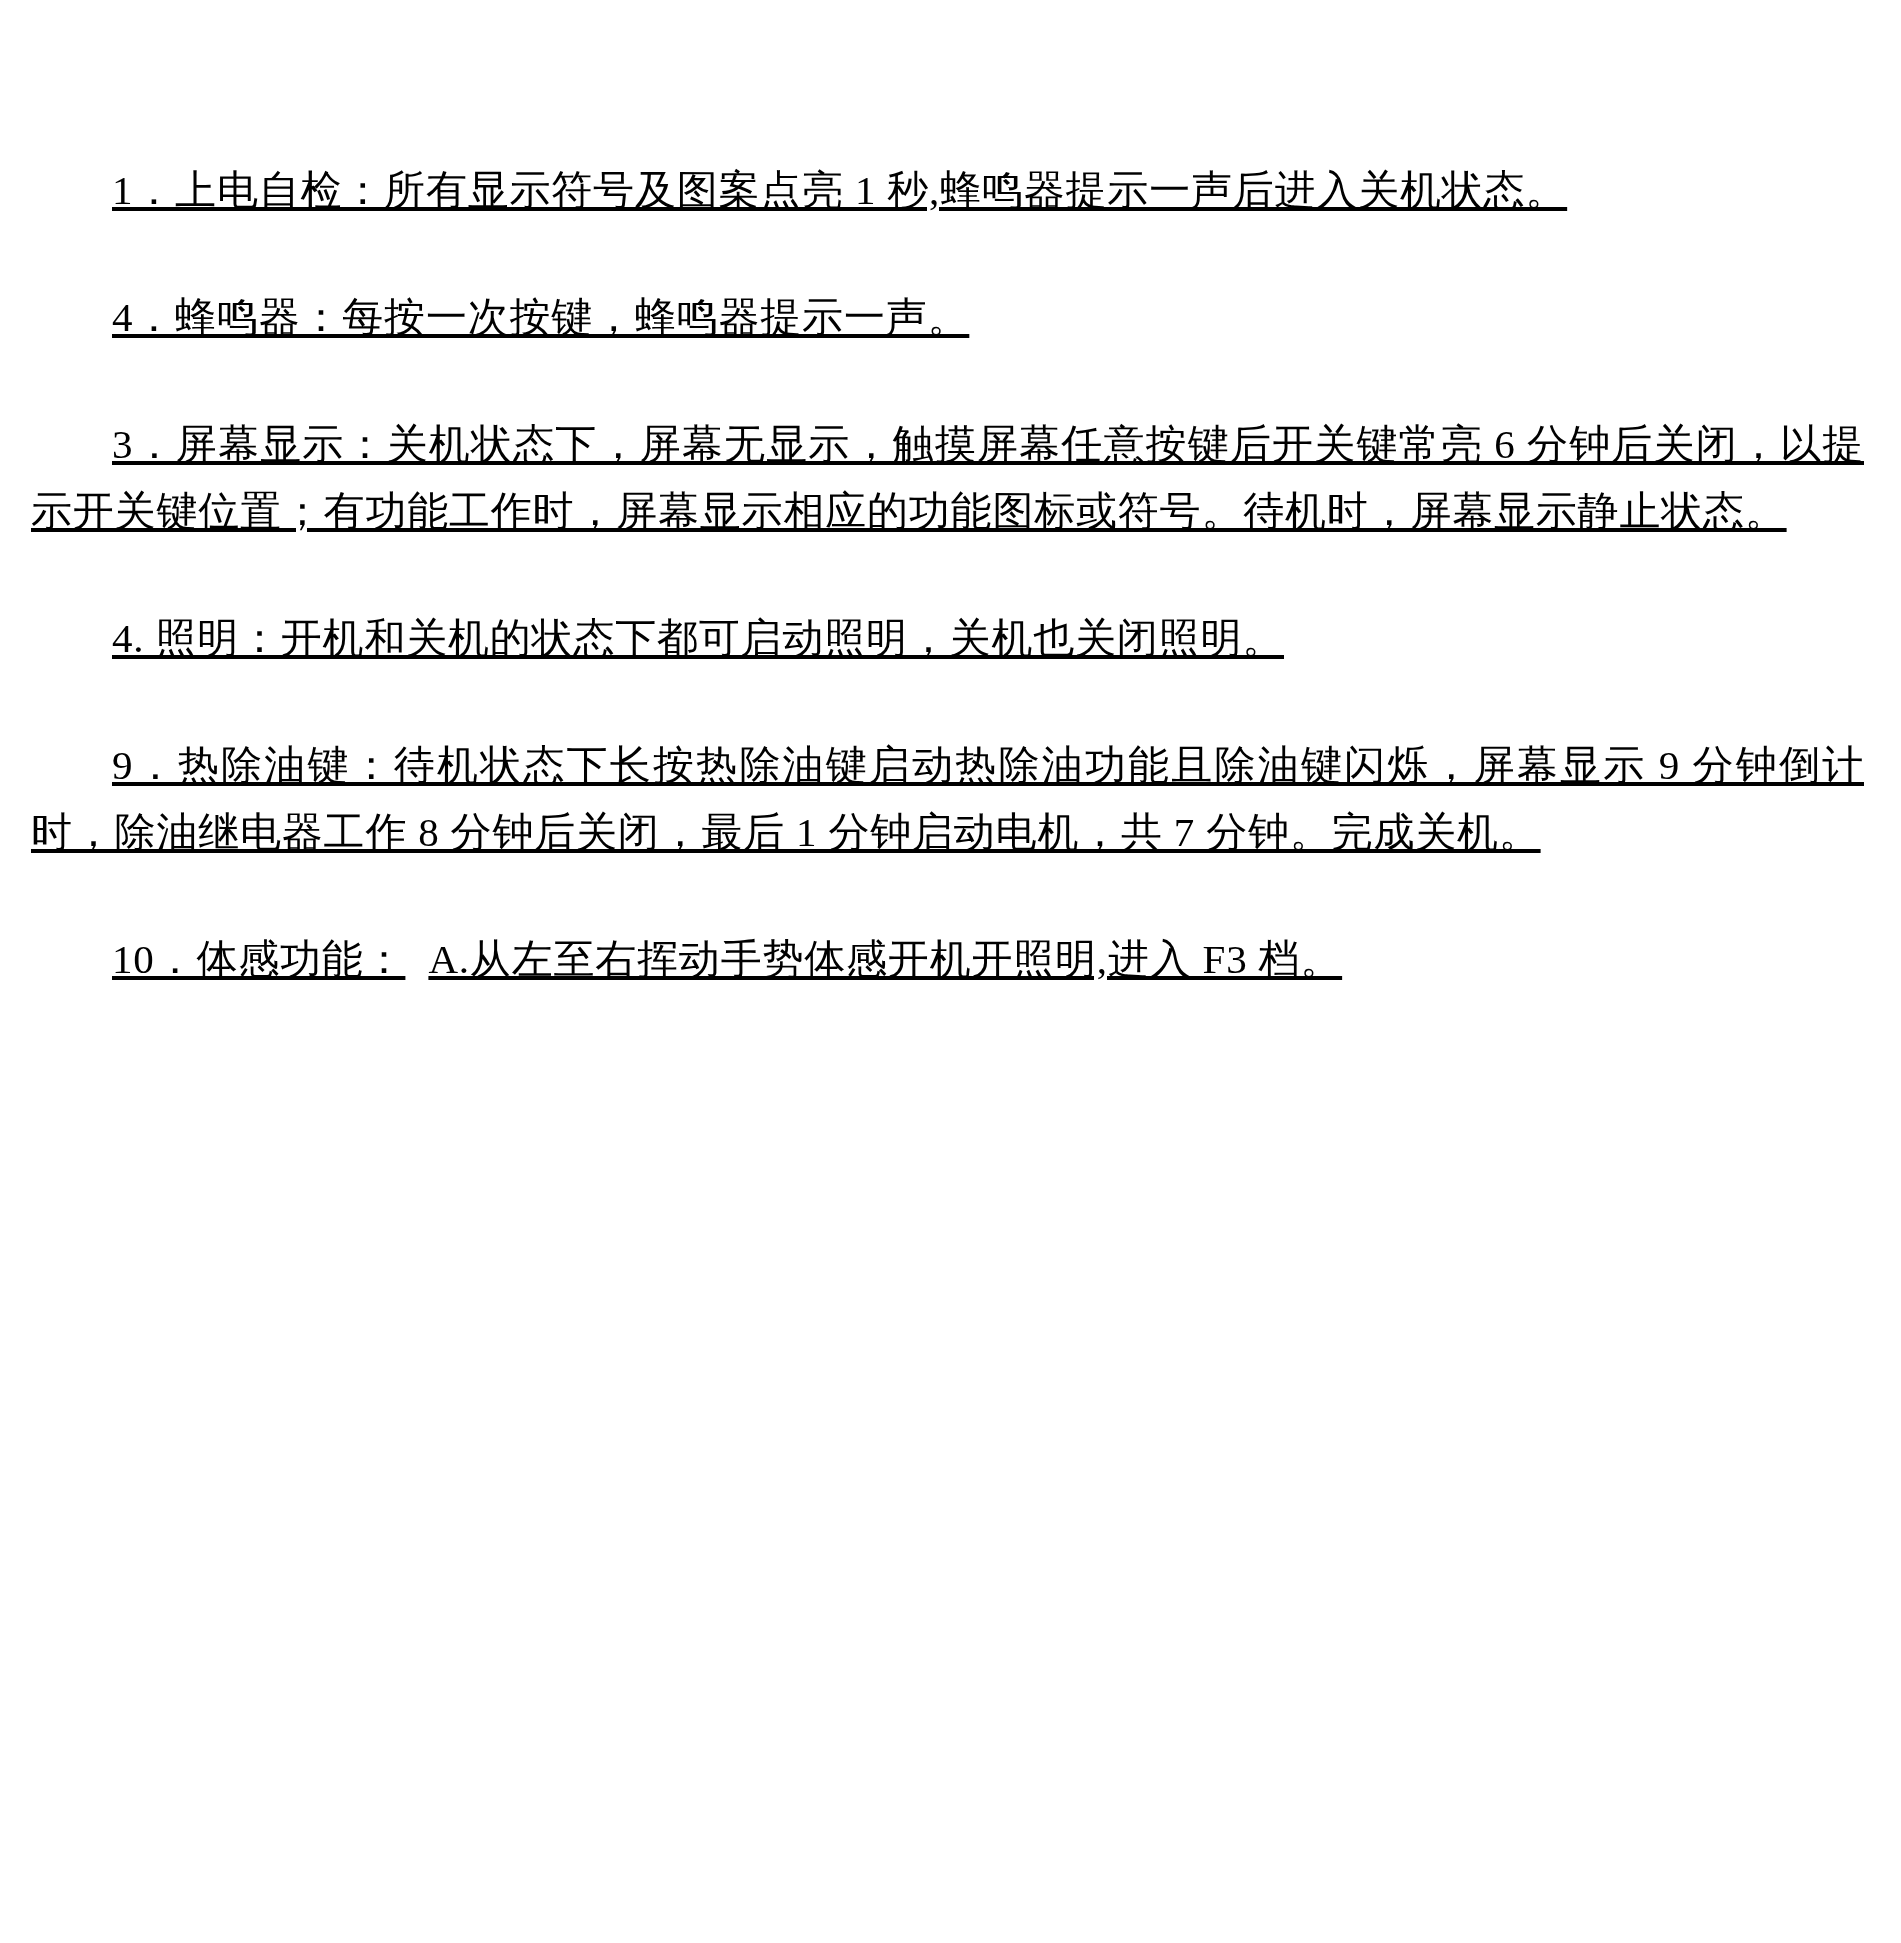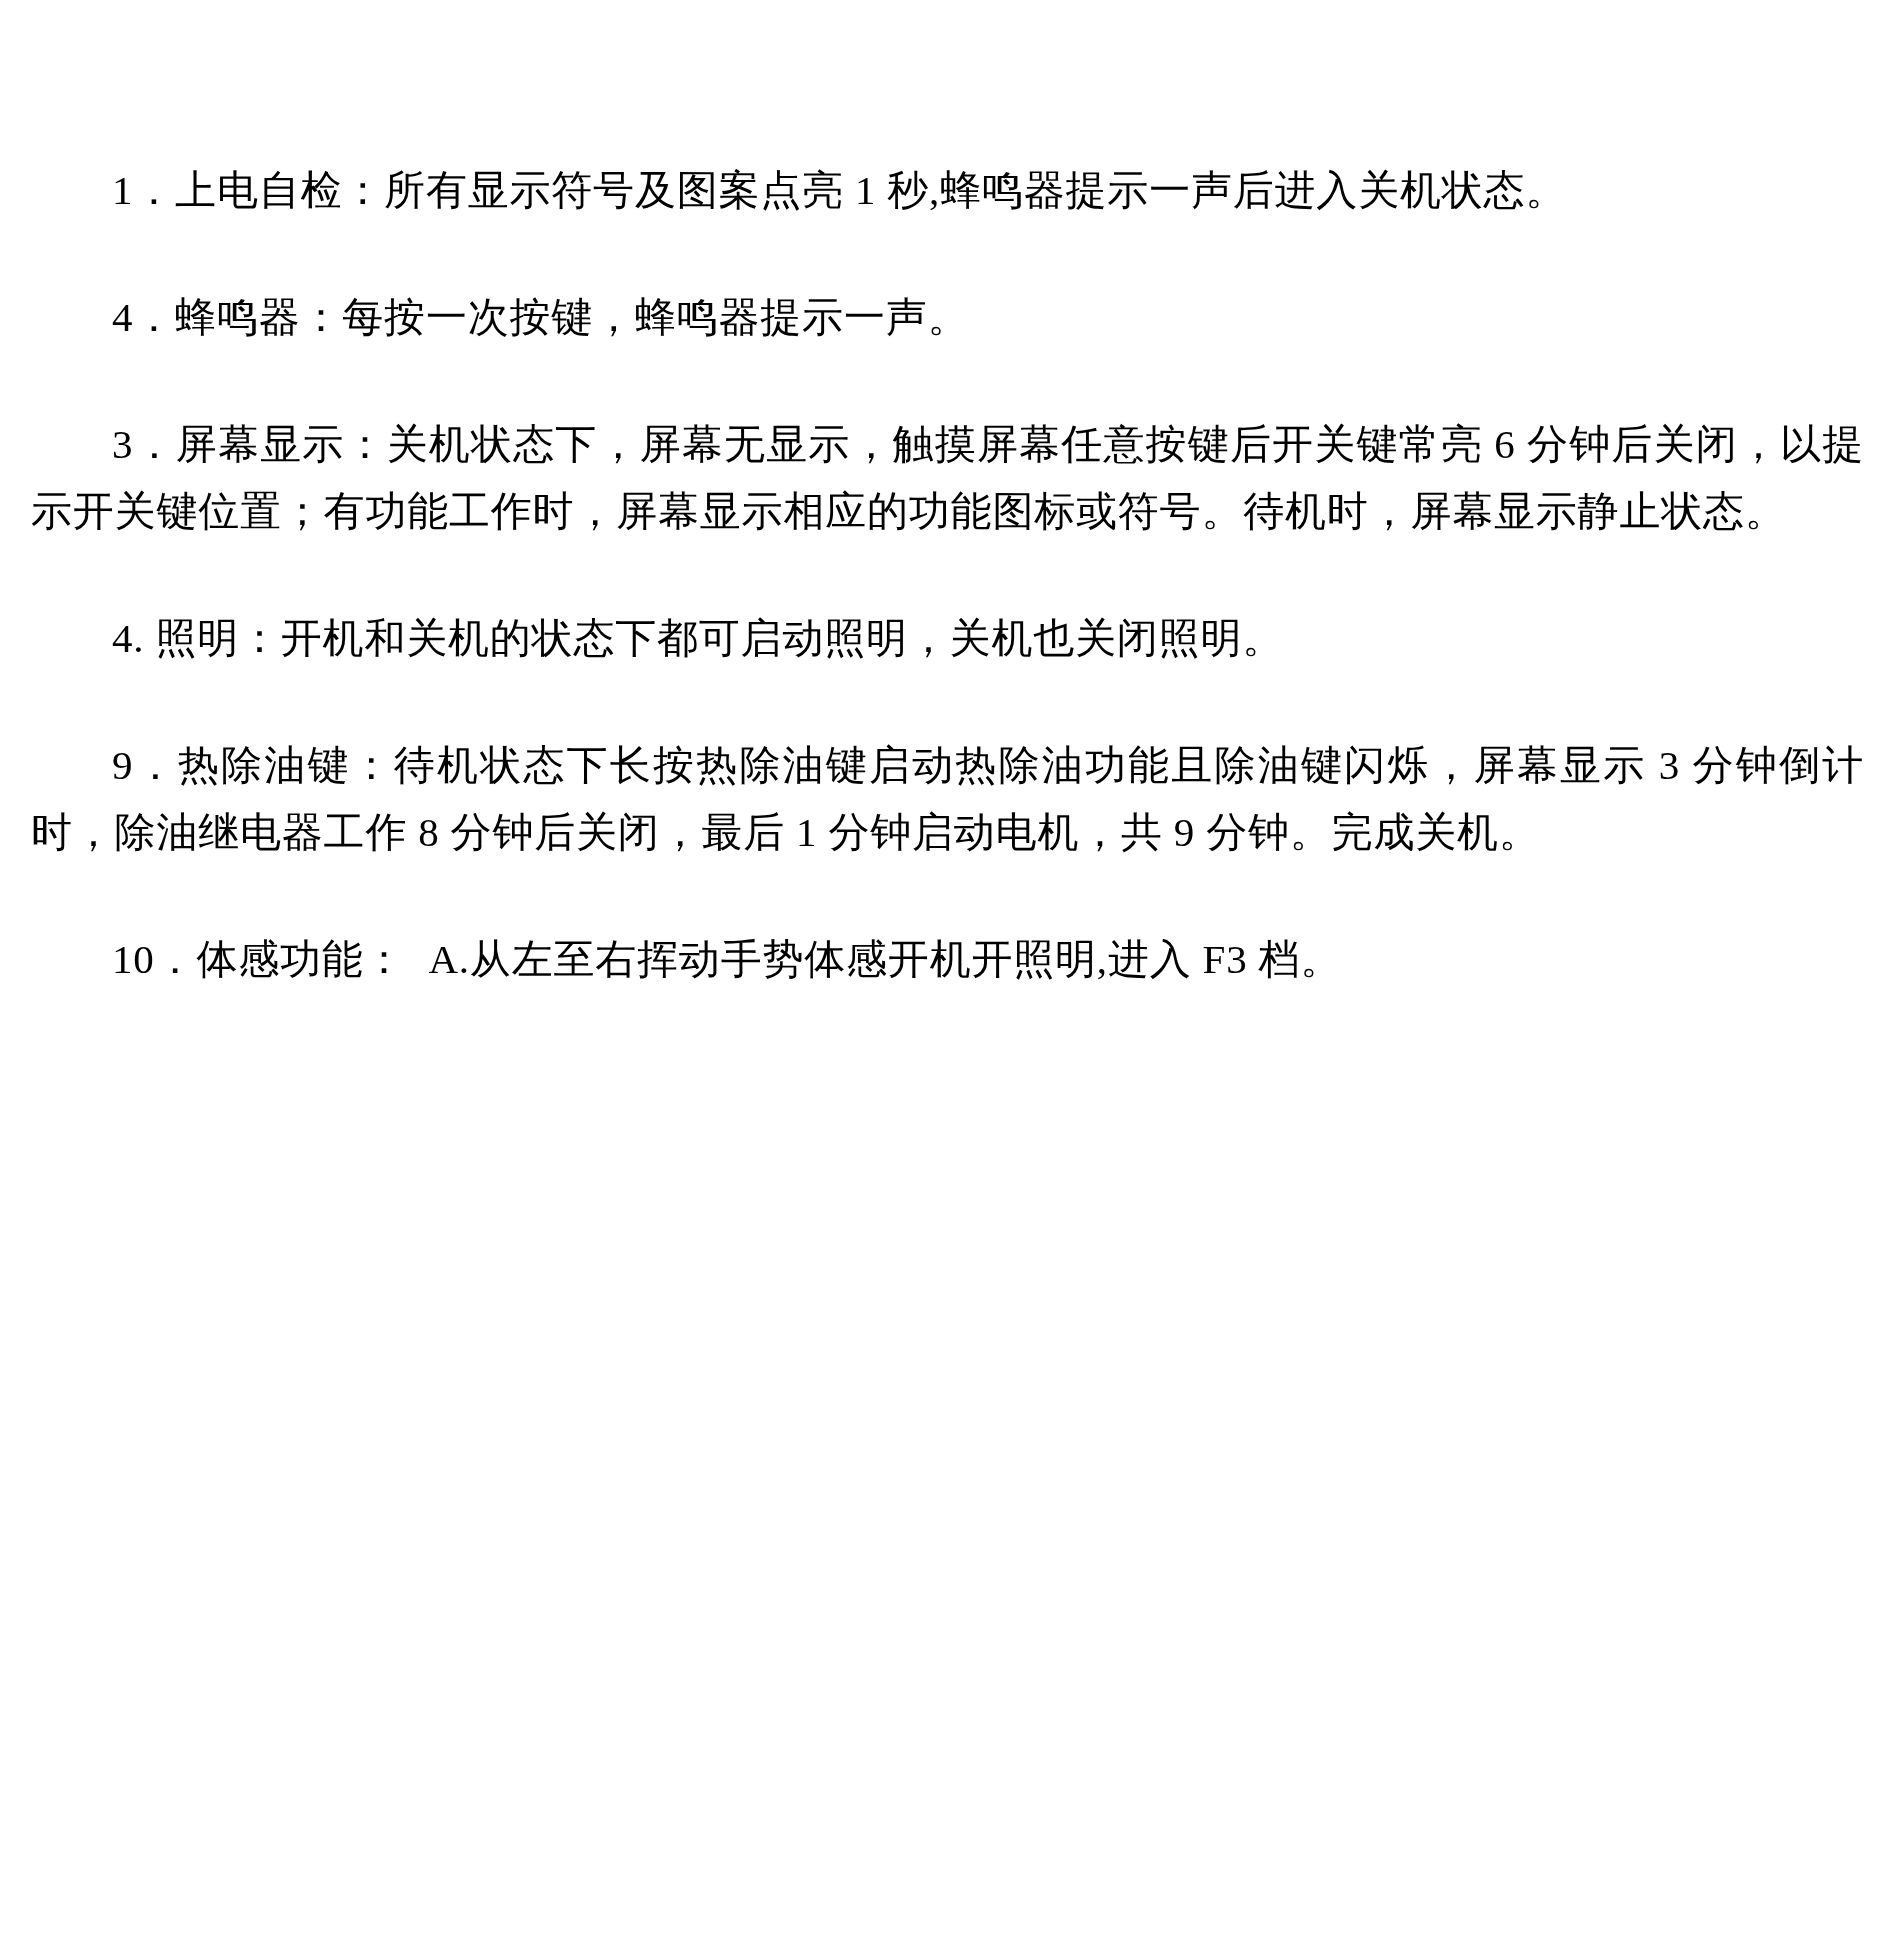--- a/index.html
+++ b/index.html
@@ -19,20 +19,21 @@
     line-height: 67px;
     padding: 157px 37px 0 31px;
     overflow: hidden;
   }
   .para {
     margin: 0 0 60px 0;
     text-indent: 81px;
     text-align: justify;
     letter-spacing: 0.8px;
     word-break: break-all;
+    text-decoration: underline;
   }
   .para:last-child {
     margin-bottom: 0;
   }
   .item10 {
     text-indent: 0;
     text-align: left;
   }
   .item10-line-a {
     padding-left: 81px;
@@ -42,21 +43,21 @@
   }
 </style>
 </head>
 <body>
 
 <main class="page">
   <p class="para">1．上电自检：所有显示符号及图案点亮 1 秒,蜂鸣器提示一声后进入关机状态。</p>
   <p class="para">4．蜂鸣器：每按一次按键，蜂鸣器提示一声。</p>
   <p class="para">3．屏幕显示：关机状态下，屏幕无显示，触摸屏幕任意按键后开关键常亮 6 分钟后关闭，以提示开关键位置；有功能工作时，屏幕显示相应的功能图标或符号。待机时，屏幕显示静止状态。</p>
   <p class="para">4. 照明：开机和关机的状态下都可启动照明，关机也关闭照明。</p>
-  <p class="para">9．热除油键：待机状态下长按热除油键启动热除油功能且除油键闪烁，屏幕显示 3 分钟倒计时，除油继电器工作 8 分钟后关闭，最后 1 分钟启动电机，共 9 分钟。完成关机。</p>
+  <p class="para">9．热除油键：待机状态下长按热除油键启动热除油功能且除油键闪烁，屏幕显示 9 分钟倒计时，除油继电器工作 8 分钟后关闭，最后 1 分钟启动电机，共 7 分钟。完成关机。</p>
 
   <div class="para item10">
     <div class="item10-line-a">
       <span>10．体感功能：</span><span class="opt-a">A.从左至右挥动手势体感开机开照明,进入 F3 档。</span>
     </div>
 
   </div>
 </main>
 
 

